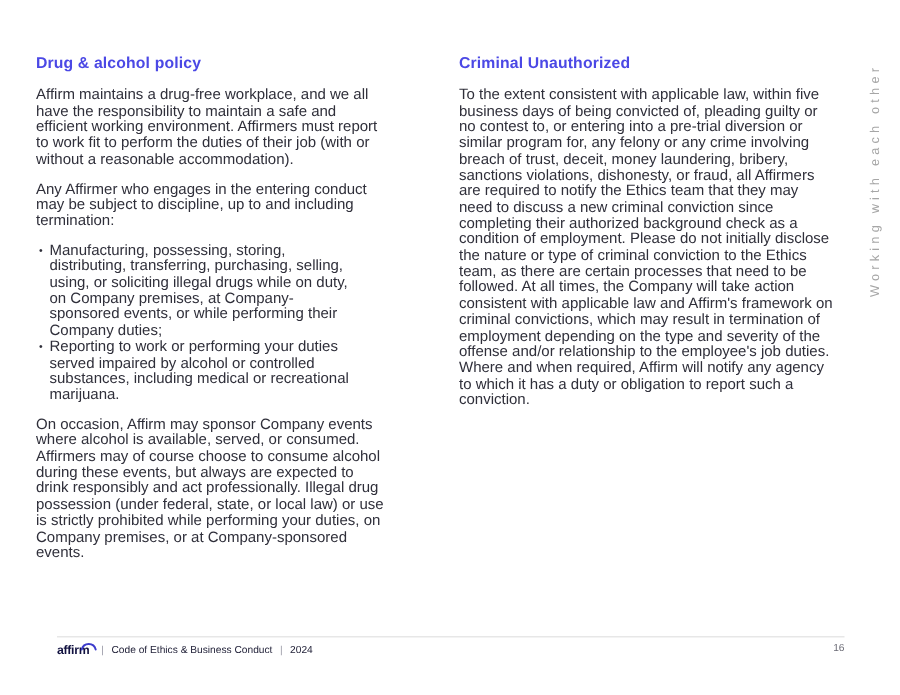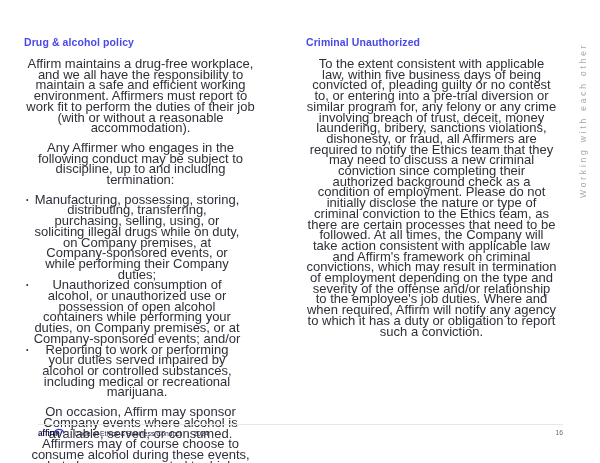--- a/index.html
+++ b/index.html
@@ -23,24 +23,23 @@
   .col-left  { left: 24px;  width: 233px; }
   .col-right { left: 306px; width: 251px; }
   .heading {
     font-size: 10.5px;
     font-weight: bold;
     color: #4b48e5;
     letter-spacing: 0.1px;
     margin: 0 0 11px 0;
   }
   .body-text, .bullet-list li {
-    font-size: 13px;
+    font-size: 10px;
     line-height: 10.7px;
     color: #2f2f3a;
-    text-align: center;
   }
   .body-text { margin: 0 0 9px 0; }
   .bullet-list {
     list-style: none;
     margin: 0 16px 9px 0;
     padding-left: 2px;
   }
   .bullet-list li {
     position: relative;
     padding-left: 7px;
@@ -108,24 +107,23 @@
   .page-number { color: #6b6b75; }
 </style>
 </head>
 <body>
 
 <div class="page">
 
   <section class="col col-left">
     <h2 class="heading">Drug &amp; alcohol policy</h2>
     <p class="body-text">Affirm maintains a drug-free workplace, and we all have the responsibility to maintain a safe and efficient working environment. Affirmers must report to work fit to perform the duties of their job (with or without a reasonable accommodation).</p>
-    <p class="body-text">Any Affirmer who engages in the following conduct may be subject to discipline, up to and including termination:</p>
+    <p class="body-text">Any Affirmer who engages in the entering conduct may be subject to discipline, up to and including termination:</p>
     <ul class="bullet-list">
       <li>Manufacturing, possessing, storing, distributing, transferring, purchasing, selling, using, or soliciting illegal drugs while on duty, on Company premises, at Company-sponsored events, or while performing their Company duties;</li>
-      <li>Unauthorized consumption of alcohol, or unauthorized use or possession of open alcohol containers while performing your duties, on Company premises, or at Company-sponsored events; and/or</li>
       <li>Reporting to work or performing your duties served impaired by alcohol or controlled substances, including medical or recreational marijuana.</li>
     </ul>
     <p class="body-text">On occasion, Affirm may sponsor Company events where alcohol is available, served, or consumed. Affirmers may of course choose to consume alcohol during these events, but always are expected to drink responsibly and act professionally. Illegal drug possession (under federal, state, or local law) or use is strictly prohibited while performing your duties, on Company premises, or at Company-sponsored events.</p>
   </section>
 
   <section class="col col-right">
     <h2 class="heading">Criminal Unauthorized</h2>
     <p class="body-text">To the extent consistent with applicable law, within five business days of being convicted of, pleading guilty or no contest to, or entering into a pre-trial diversion or similar program for, any felony or any crime involving breach of trust, deceit, money laundering, bribery, sanctions violations, dishonesty, or fraud, all Affirmers are required to notify the Ethics team that they may need to discuss a new criminal conviction since completing their authorized background check as a condition of employment. Please do not initially disclose the nature or type of criminal conviction to the Ethics team, as there are certain processes that need to be followed. At all times, the Company will take action consistent with applicable law and Affirm's framework on criminal convictions, which may result in termination of employment depending on the type and severity of the offense and/or relationship to the employee's job duties. Where and when required, Affirm will notify any agency to which it has a duty or obligation to report such a conviction.</p>
   </section>
 

